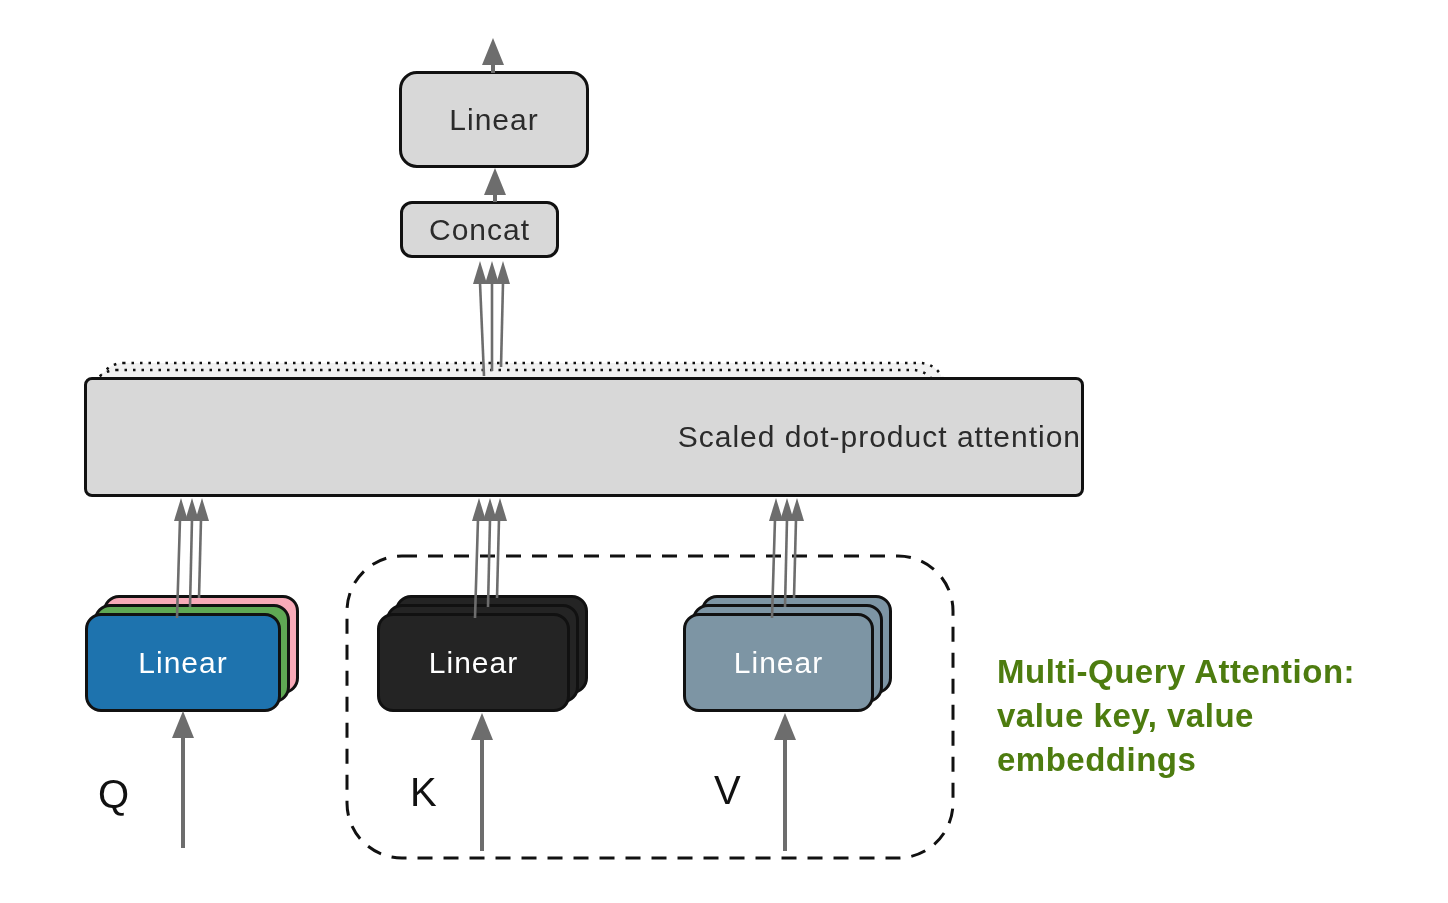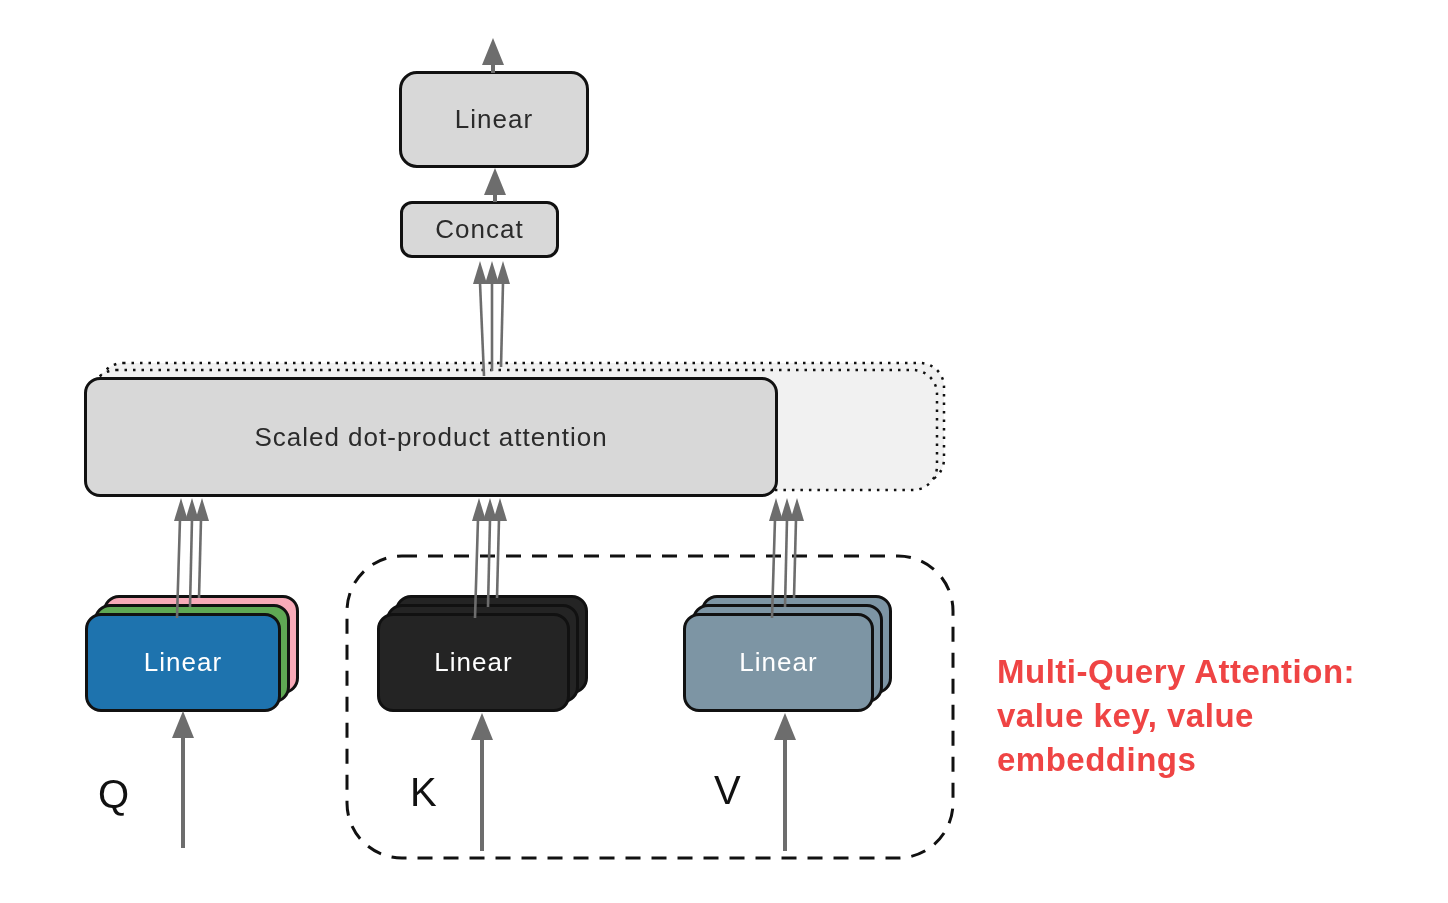--- a/index.html
+++ b/index.html
@@ -15,21 +15,21 @@
   svg.layer { pointer-events: none; }
 
   .box {
     position: absolute;
     box-sizing: border-box;
     border: 3px solid #111111;
     display: flex;
     align-items: center;
     justify-content: center;
     color: #2b2b2b;
-    font-size: 26px;
+    font-size: 30px;
     letter-spacing: 1px;
   }
   .gray-box { border-radius: 18px; }
   .stackbox { border-radius: 16px; }
   .light-text { color: #ffffff; }
 
   .qkv-label {
     position: absolute;
     font-size: 40px;
     color: #111111;
@@ -37,21 +37,21 @@
   }
 
   .annotation {
     position: absolute;
     left: 997px;
     top: 650px;
     width: 450px;
     font-size: 33px;
     font-weight: 700;
     line-height: 44px;
-    color: #ef4444;
+    color: #4d7c0f;
     letter-spacing: 0.5px;
   }
 </style>
 </head>
 <body>
 
 <div class="canvas">
 
   <svg class="layer" viewBox="0 0 1448 903">
     <rect x="99" y="363" width="845" height="120" rx="24" fill="#f1f1f1" stroke="#111111" stroke-width="2.5" stroke-dasharray="2.5 6"></rect>
@@ -60,21 +60,21 @@
   </svg>
 
   <div class="box gray-box" style="left: 399px; top: 71px; width: 190px; height: 97px; background: rgb(216, 216, 216);">
     <span>Linear</span>
   </div>
 
   <div class="box gray-box" style="left: 400px; top: 201px; width: 159px; height: 57px; border-radius: 12px; background: rgb(216, 216, 216);">
     <span>Concat</span>
   </div>
 
-  <div class="box" style="left: 84px; top: 377px; width: 694px; height: 120px; border-radius: 16px; background: rgb(216, 216, 216);">
+  <div class="box" style="left: 84px; top: 377px; width: 1000px; height: 120px; border-radius: 8px; background: rgb(216, 216, 216); justify-content: flex-end;">
     <span>Scaled dot-product attention</span>
   </div>
 
   <div class="box stackbox" style="left: 103px; top: 595px; width: 196px; height: 99px; background: rgb(248, 170, 184);"></div>
   <div class="box stackbox" style="left: 94px; top: 604px; width: 196px; height: 99px; background: rgb(95, 168, 84);"></div>
   <div class="box stackbox light-text" style="left: 85px; top: 613px; width: 196px; height: 99px; background: rgb(30, 115, 174);">
     <span>Linear</span>
   </div>
 
   <div class="box stackbox" style="left: 395px; top: 595px; width: 193px; height: 99px; background: rgb(36, 36, 36);"></div>

